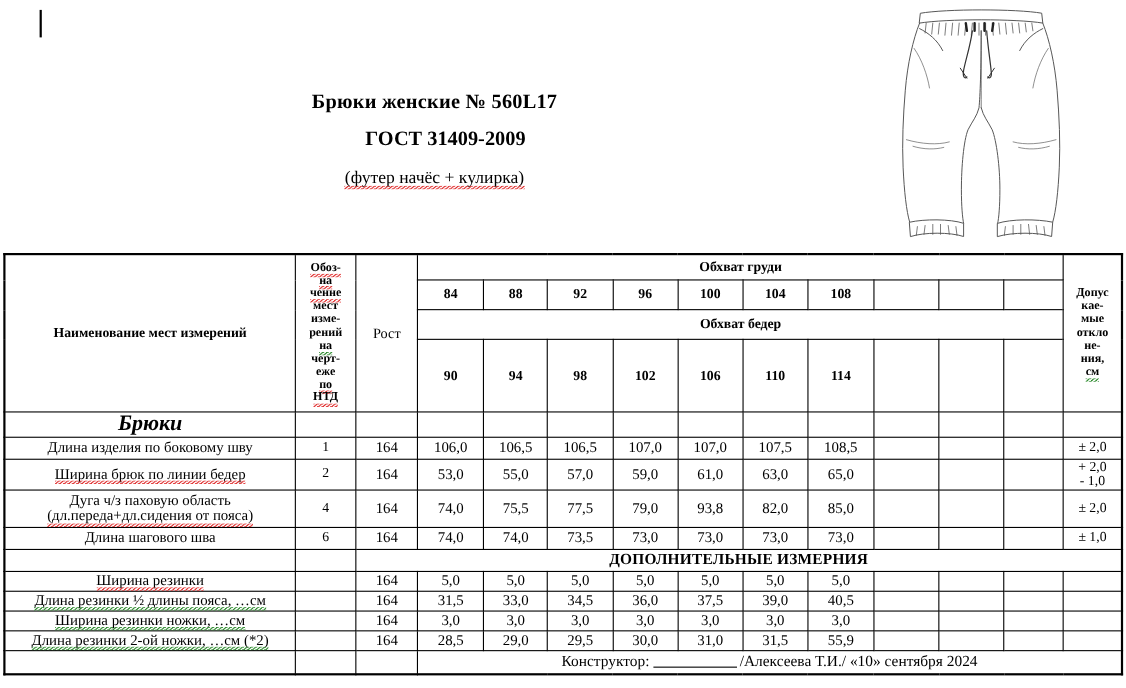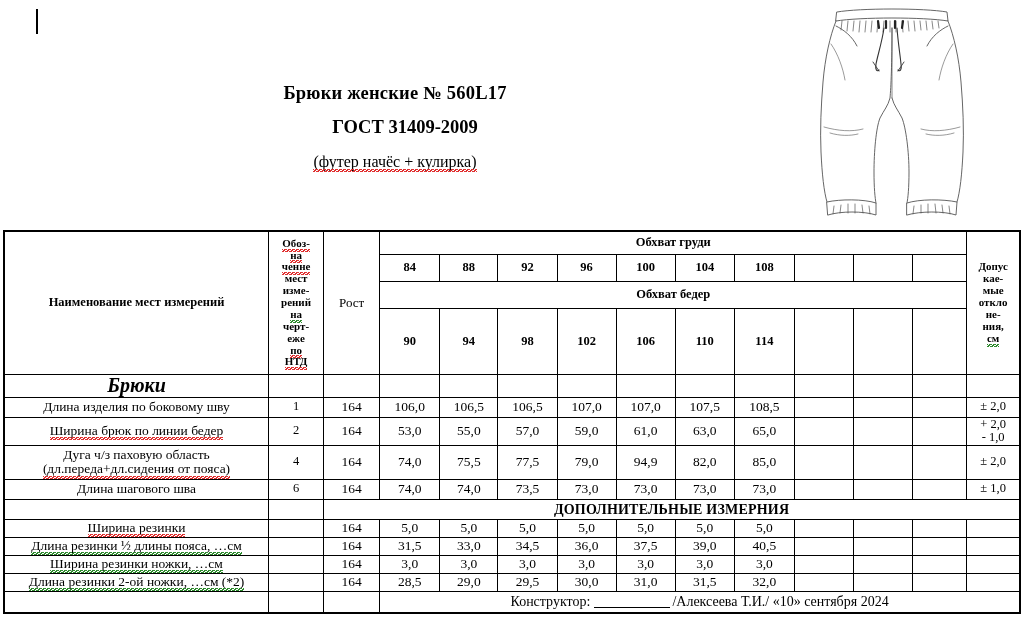--- a/index.html
+++ b/index.html
@@ -367,21 +367,21 @@
         <td class="row-label" style="height:33px">
           <span>Дуга ч/з паховую область</span><br>
           <span class="sqwrap"><span>(дл.переда+дл.сидения от пояса)</span><span class="sq"></span></span>
         </td>
         <td>4</td>
         <td class="val">164</td>
         <td class="val">74,0</td>
         <td class="val">75,5</td>
         <td class="val">77,5</td>
         <td class="val">79,0</td>
-        <td class="val">94,9</td>
+        <td class="val">93,8</td>
         <td class="val">82,0</td>
         <td class="val">85,0</td>
         <td class="val"></td>
         <td class="val"></td>
         <td class="val"></td>
         <td class="tol">± 2,0</td>
       </tr>
 
       <tr>
         <td class="row-label" style="height:19px">Длина шагового шва</td>
@@ -465,21 +465,21 @@
           <span class="sqwrap"><span>Длина резинки 2-ой ножки, …см (*2)</span><span class="sq sq-green"></span></span>
         </td>
         <td></td>
         <td class="val">164</td>
         <td class="val">28,5</td>
         <td class="val">29,0</td>
         <td class="val">29,5</td>
         <td class="val">30,0</td>
         <td class="val">31,0</td>
         <td class="val">31,5</td>
-        <td class="val">32,0</td>
+        <td class="val">55,9</td>
         <td class="val"></td>
         <td class="val"></td>
         <td class="val"></td>
         <td class="tol"></td>
       </tr>
 
       <tr>
         <td style="height:20px"></td>
         <td></td>
         <td></td>

